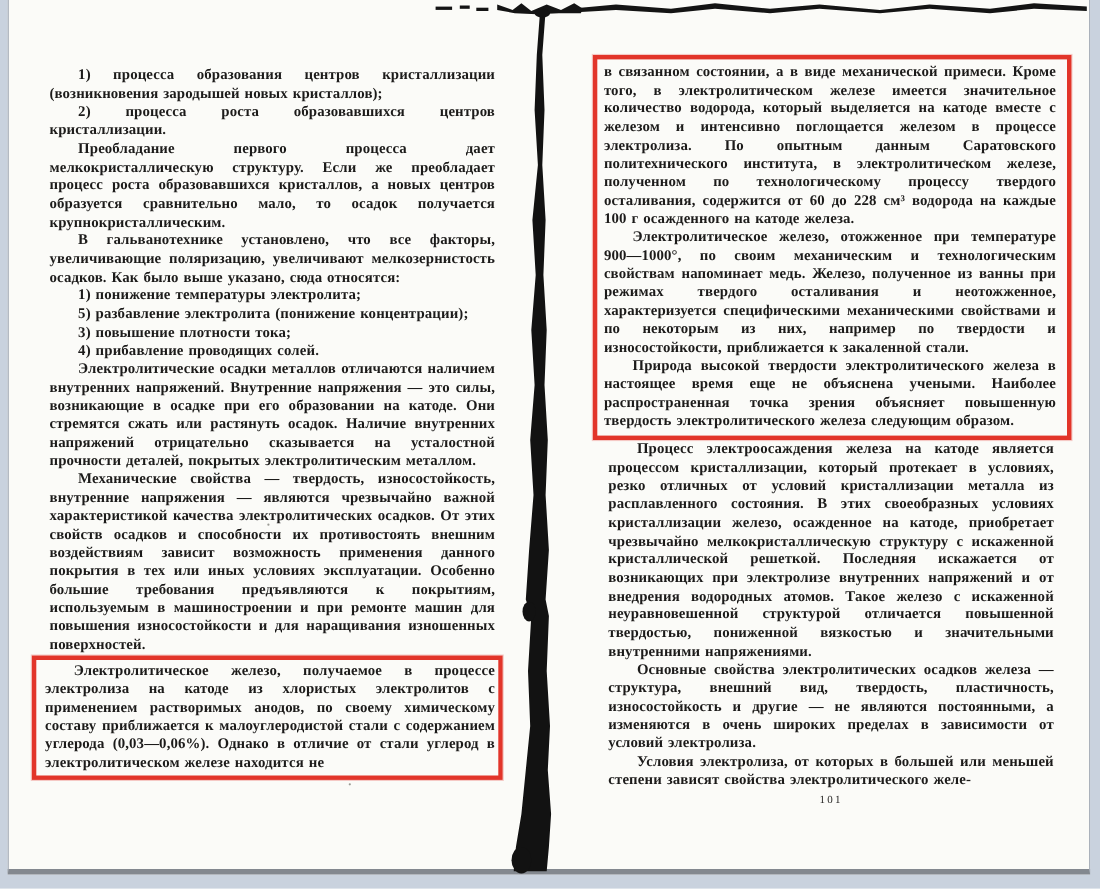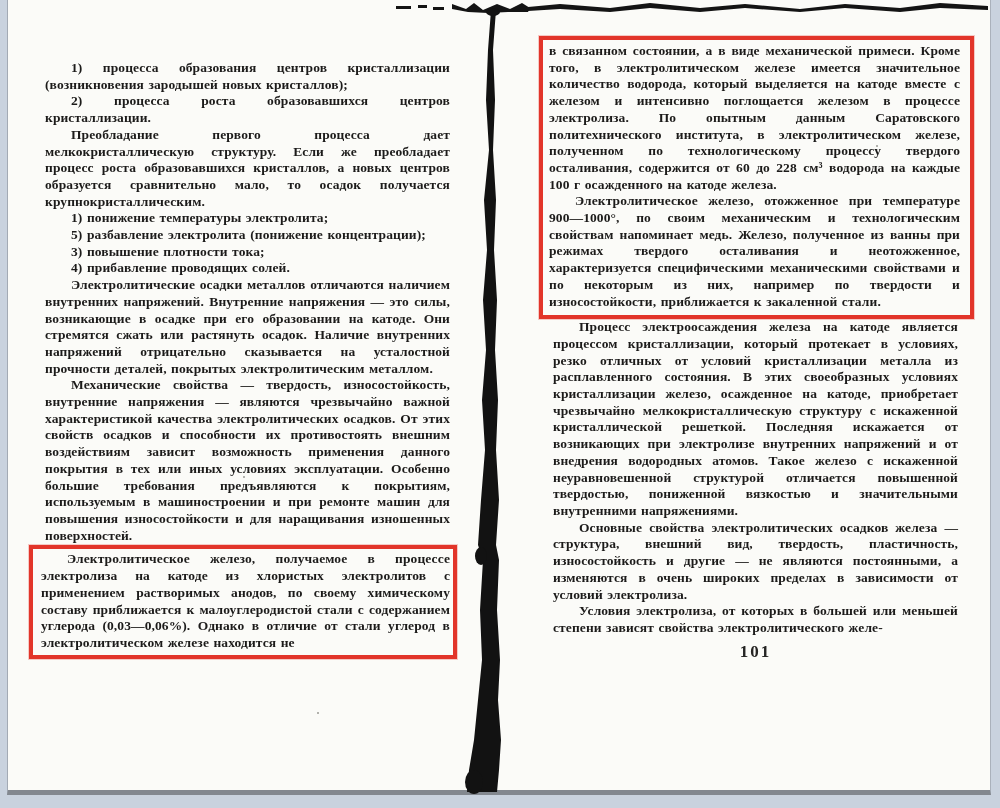--- a/index.html
+++ b/index.html
@@ -17,21 +17,21 @@
     position:absolute;left:7px;top:0;width:982px;height:790px;
     background:#fbfbf8;
     border-left:1px solid #a3aab4;
     border-right:1px solid #aab1bb;
     border-bottom:5px solid #83888f;
     box-sizing:content-box;
   }
   .marks{position:absolute;left:0;top:0;pointer-events:none;}
   .page{position:absolute;color:#1c1b1a;}
   .page-left{left:45px;top:60px;width:405px;}
-  .page-right{left:553px;top:36px;width:405px;}
+  .page-right{left:553px;top:50px;width:405px;}
   .col p{
     margin:0;
     font-size:13.5px;
     line-height:16.7px;
     text-align:justify;
     text-indent:26px;
     font-weight:bold;
     letter-spacing:0.1px;
     word-spacing:1px;
   }
@@ -42,22 +42,22 @@
   }
   .red-box-left{
     margin:1px -7px 0 -16px;
     padding:2px 3px 3px 8px;
   }
   .red-box-right{
     margin:0 -16px 0 -14px;
     padding:3px 10px 5px 6px;
   }
   .page-number{
-    font-size:17px;
-    font-weight:bold;
+    font-size:10px;
+    font-weight:normal;
     text-align:center;
     letter-spacing:2px;
     margin-top:5px;
     color:#262524;
   }
   .speck{position:absolute;background:#9a9a94;border-radius:50%;}
 </style>
 </head>
 <body>
 
@@ -87,35 +87,37 @@
   </svg>
 
   <div class="speck" style="left:243px;top:476px;width:2px;height:2px;"></div>
   <div class="speck" style="left:876px;top:145px;width:2px;height:2px;"></div>
   <div class="speck" style="left:317px;top:712px;width:2px;height:2px;"></div>
 
   <div class="page page-left col">
     <p>1) процесса образования центров кристаллизации (возникновения зародышей новых кристаллов);</p>
     <p>2) процесса роста образовавшихся центров кристаллизации.</p>
     <p>Преобладание первого процесса дает мелкокристаллическую структуру. Если же преобладает процесс роста образовавшихся кристаллов, а новых центров образуется сравнительно мало, то осадок получается крупнокристаллическим.</p>
+    <p>В гальванотехнике установлено, что все факторы, увеличивающие поляризацию, увеличивают мелкозернистость осадков. Как было выше указано, сюда относятся:</p>
     <p>1) понижение температуры электролита;</p>
     <p>5) разбавление электролита (понижение концентрации);</p>
     <p>3) повышение плотности тока;</p>
     <p>4) прибавление проводящих солей.</p>
     <p>Электролитические осадки металлов отличаются наличием внутренних напряжений. Внутренние напряжения — это силы, возникающие в осадке при его образовании на катоде. Они стремятся сжать или растянуть осадок. Наличие внутренних напряжений отрицательно сказывается на усталостной прочности деталей, покрытых электролитическим металлом.</p>
     <p>Механические свойства — твердость, износостойкость, внутренние напряжения — являются чрезвычайно важной характеристикой качества электролитических осадков. От этих свойств осадков и способности их противостоять внешним воздействиям зависит возможность применения данного покрытия в тех или иных условиях эксплуатации. Особенно большие требования предъявляются к покрытиям, используемым в машиностроении и при ремонте машин для повышения износостойкости и для наращивания изношенных поверхностей.</p>
     <div class="red-box red-box-left">
       <p>Электролитическое железо, получаемое в процессе электролиза на катоде из хлористых электролитов с применением растворимых анодов, по своему химическому составу приближается к малоуглеродистой стали с содержанием углерода (0,03—0,06%). Однако в отличие от стали углерод в электролитическом железе находится не</p>
     </div>
   </div>
 
   <div class="page page-right col">
     <div class="red-box red-box-right">
       <p class="noindent">в связанном состоянии, а в виде механической примеси. Кроме того, в электролитическом железе имеется значительное количество водорода, который выделяется на катоде вместе с железом и интенсивно поглощается железом в процессе электролиза. По опытным данным Саратовского политехнического института, в электролитическом железе, полученном по технологическому процессу твердого осталивания, содержится от 60 до 228 см³ водорода на каждые 100 г осажденного на катоде железа.</p>
       <p>Электролитическое железо, отожженное при температуре 900—1000°, по своим механическим и технологическим свойствам напоминает медь. Железо, полученное из ванны при режимах твердого осталивания и неотожженное, характеризуется специфическими механическими свойствами и по некоторым из них, например по твердости и износостойкости, приближается к закаленной стали.</p>
+      <p>Природа высокой твердости электролитического железа в настоящее время еще не объяснена учеными. Наиболее распространенная точка зрения объясняет повышенную твердость электролитического железа следующим образом.</p>
     </div>
     <p>Процесс электроосаждения железа на катоде является процессом кристаллизации, который протекает в условиях, резко отличных от условий кристаллизации металла из расплавленного состояния. В этих своеобразных условиях кристаллизации железо, осажденное на катоде, приобретает чрезвычайно мелкокристаллическую структуру с искаженной кристаллической решеткой. Последняя искажается от возникающих при электролизе внутренних напряжений и от внедрения водородных атомов. Такое железо с искаженной неуравновешенной структурой отличается повышенной твердостью, пониженной вязкостью и значительными внутренними напряжениями.</p>
     <p>Основные свойства электролитических осадков железа — структура, внешний вид, твердость, пластичность, износостойкость и другие — не являются постоянными, а изменяются в очень широких пределах в зависимости от условий электролиза.</p>
     <p>Условия электролиза, от которых в большей или меньшей степени зависят свойства электролитического желе-</p>
     <div class="page-number">101</div>
   </div>
 
 </div>
 
 </body></html>

